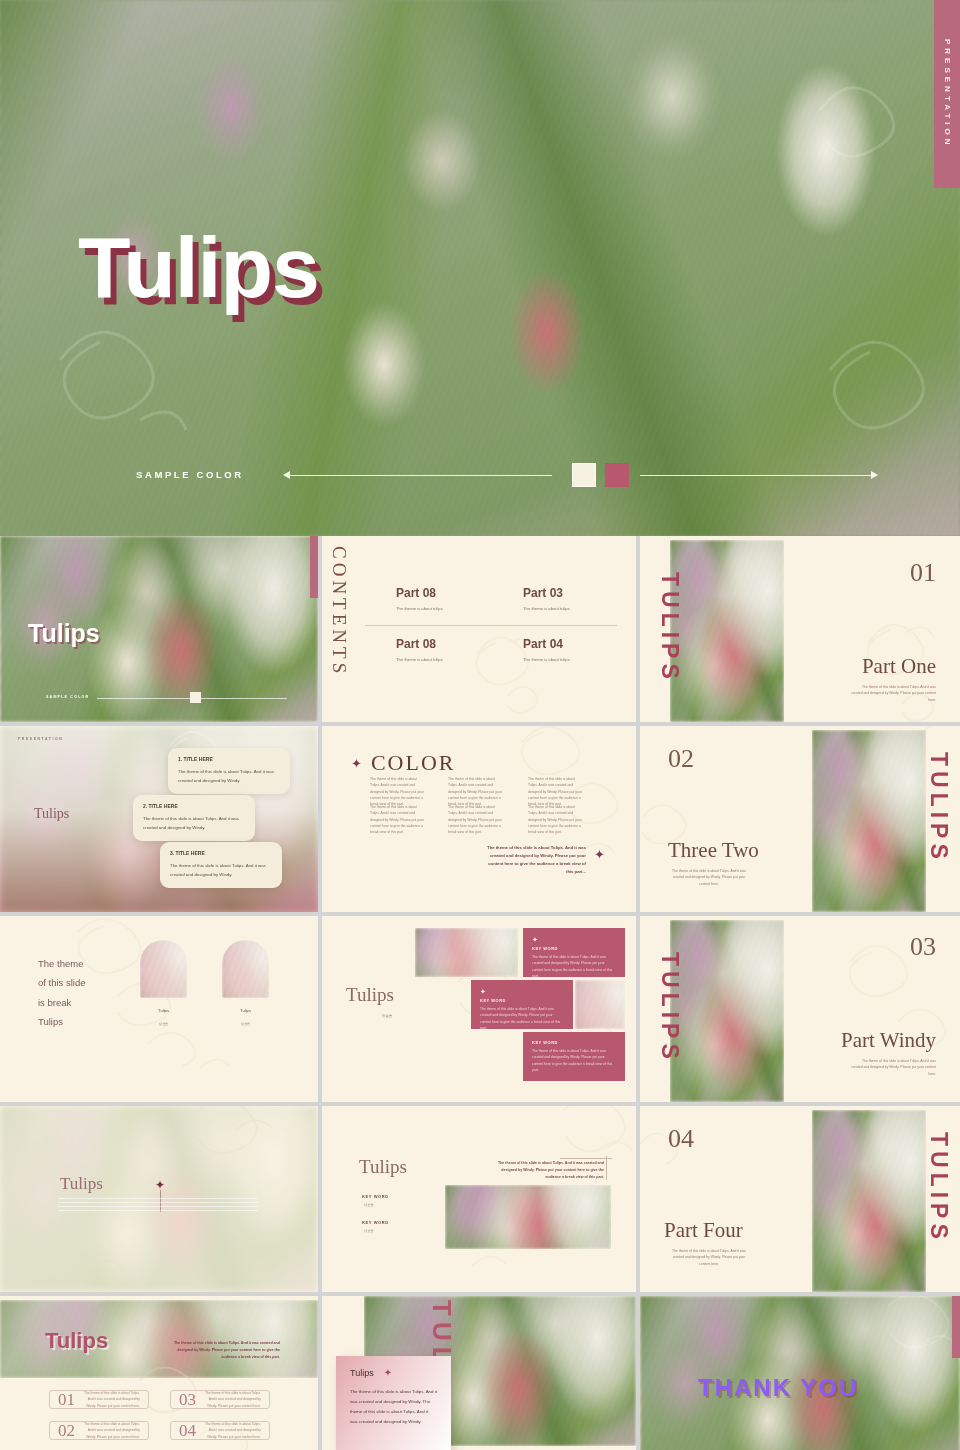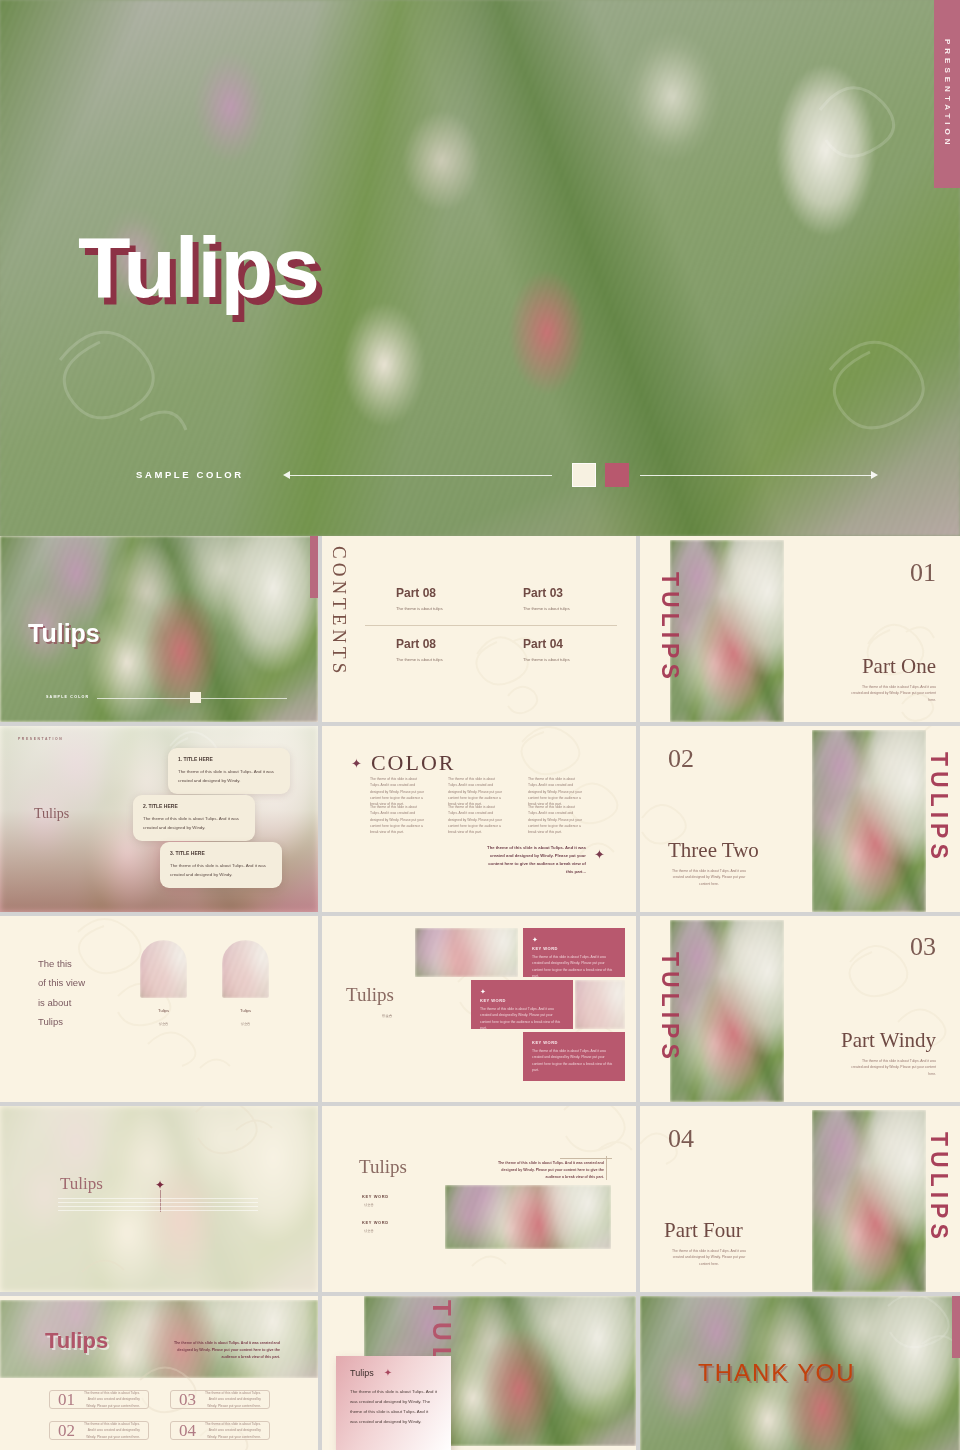--- a/index.html
+++ b/index.html
@@ -312,23 +312,23 @@
         <svg viewBox="0 0 318 186" preserveAspectRatio="none">
           <g fill="none" stroke="#ece2cb" stroke-width="2">
             <path d="M78 16 q26 -26 54 0 q20 22 -6 36 q-30 14 -44 -10 q-12 -20 22 -32"></path>
             <path d="M118 80 q24 -24 46 -2 q16 18 -8 28 q-28 10 -38 -10"></path>
             <path d="M148 128 q22 -22 42 -2 q14 16 -8 24"></path>
             <path d="M200 152 q16 -16 30 -2"></path>
           </g>
         </svg>
       </div>
       <div style="position:absolute;left:38px;top:38px;font-size:9.5px;color:#7b5a60;line-height:2.05;">
-        <div>The this</div>
-          <div>of this view</div>
-          <div>is about</div>
+        <div>The theme</div>
+          <div>of this slide</div>
+          <div>is break</div>
           <div>Tulips</div>
       </div>
 
       <div class="arch" style="left:140px;top:24px;">
           <div class="photo"></div>
         </div>
       <div style="position:absolute;left:140px;top:92px;width:47px;text-align:center;font-size:4.2px;color:#6f4a44;">Tulips</div>
       <div style="position:absolute;left:140px;top:106px;width:47px;text-align:center;font-size:3.2px;color:#a08b80;">郁金香</div>
 
       <div class="arch" style="left:222px;top:24px;">
@@ -513,18 +513,18 @@
     <div class="slide s-r" style="height:182px;">
       <div class="photo"></div>
       <div class="wm">
         <svg viewBox="0 0 320 182" preserveAspectRatio="none">
           <g fill="none" stroke="rgba(255,255,255,.4)" stroke-width="2">
             <path d="M248 10 q26 -24 52 2 q20 22 -6 34 q-30 14 -44 -10"></path>
             <path d="M282 48 q20 -16 34 0"></path>
           </g>
         </svg>
       </div>
-      <div style="position:absolute;left:58px;top:63px;font-size:24px;font-weight:normal;letter-spacing:2px;color:#c2410c;text-shadow:2px 2px 0 rgba(140,50,69,.35);">THANK YOU</div>
+      <div style="position:absolute;left:58px;top:78px;font-size:24px;font-weight:bold;letter-spacing:2px;color:#8b5cf6;text-shadow:2px 2px 0 rgba(140,50,69,.35);">THANK YOU</div>
 
       <div style="position:absolute;right:0;top:0;width:8px;height:62px;background:#b8697e;"></div>
     </div>
   </div>
 </div>
 
 </body></html>

